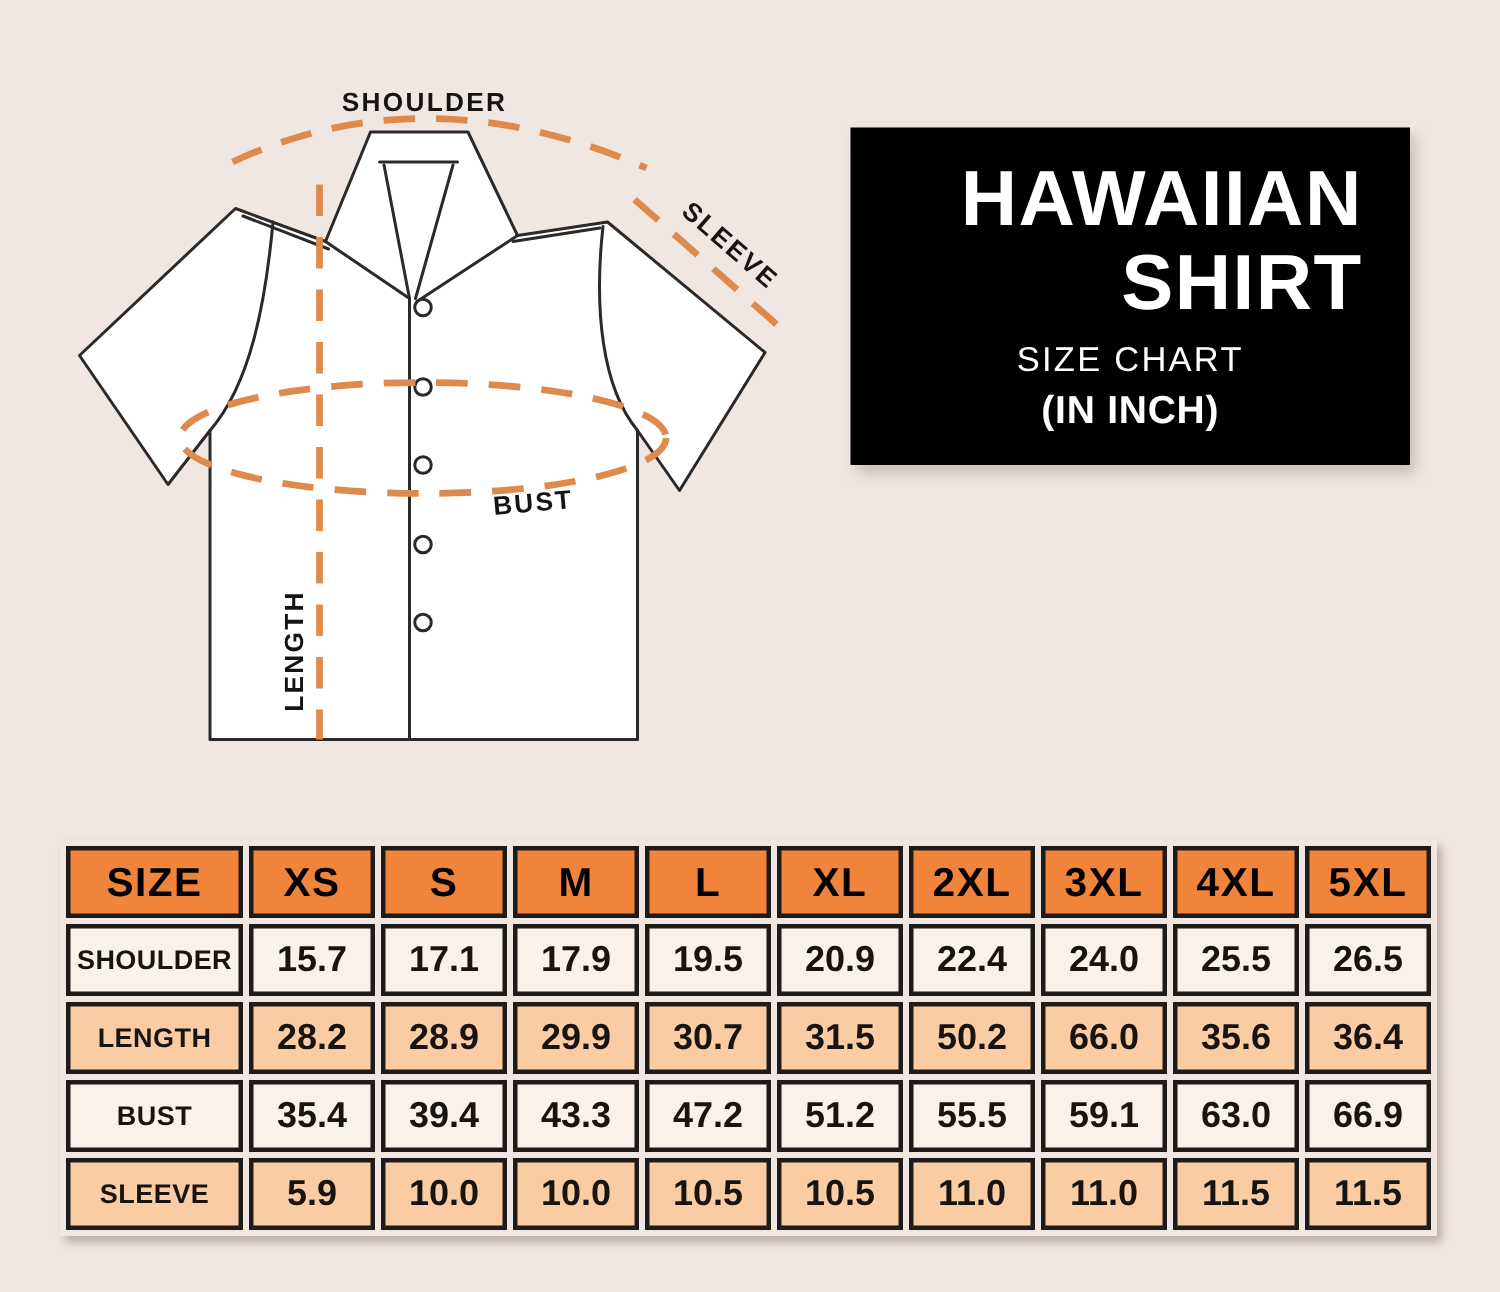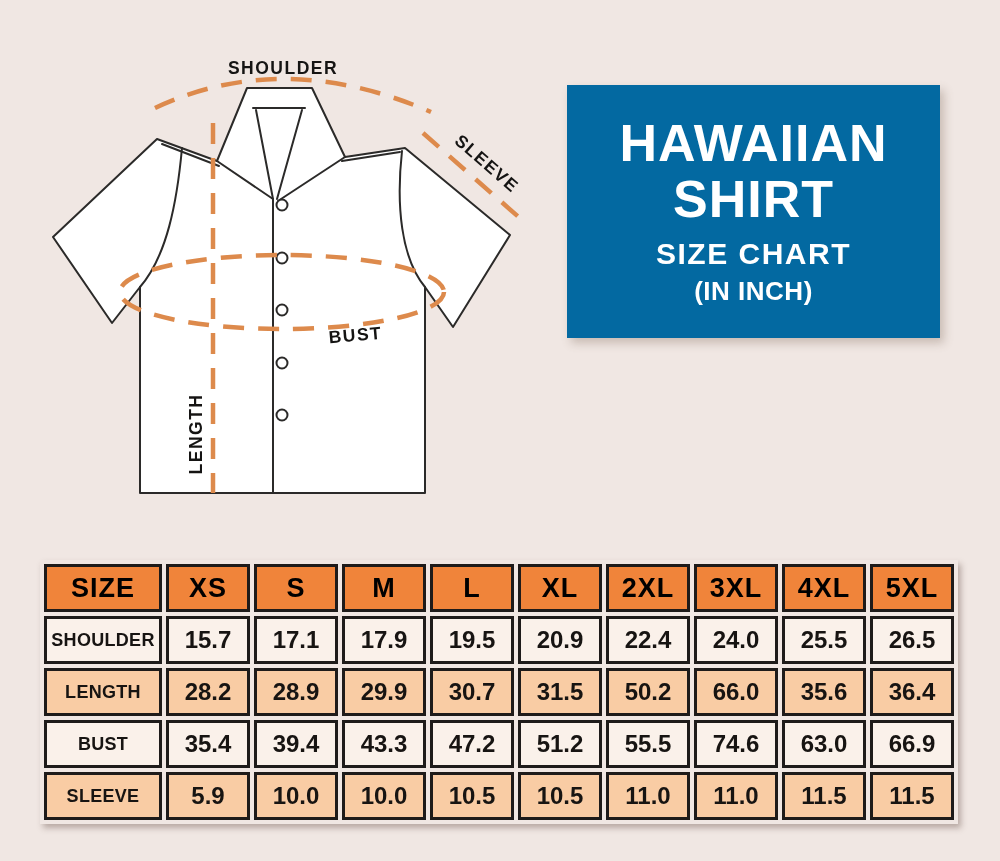--- a/index.html
+++ b/index.html
@@ -4,27 +4,27 @@
 <style>
   html,body { margin:0; padding:0; }
   .page {
     position:relative; width:1000px; height:861px;
     background:#f0e7e3; overflow:hidden;
     font-family:"Liberation Sans", sans-serif;
   }
   .shirt-svg { position:absolute; left:35px; top:50px; }
 
   .title-box {
-    position:absolute; left:567px; top:85px; width:373px; height:253px;
-    background:#0369a1; color:#ffffff;
+    position:absolute; left:567px; top:85px; width:373px; height:225px;
+    background:#000000; color:#ffffff;
     display:flex; flex-direction:column; align-items:center; justify-content:center;
-    text-align:center; box-shadow:4px 5px 9px rgba(110,85,70,0.30);
+    text-align:right; box-shadow:4px 5px 9px rgba(110,85,70,0.30);
   }
   .title-main { font-size:52px; font-weight:bold; line-height:1.07; letter-spacing:1px; width:310px; }
-  .title-sub  { font-size:30px; font-weight:bold; letter-spacing:1.5px; margin-top:9px; }
+  .title-sub  { font-size:23px; font-weight:normal; letter-spacing:1.5px; margin-top:9px; }
   .title-unit { font-size:26px; font-weight:bold; letter-spacing:0.5px; margin-top:5px; }
 
   .note {
     position:absolute; left:561px; top:333px; width:412px;
     font-size:24.5px; line-height:1.45; letter-spacing:0.2px;
     color:#201c1b; white-space:pre-line;
   }
 
   table.size-table {
     position:absolute; left:40px; top:560px; width:918px;
@@ -140,21 +140,21 @@
         <td class="val">36.4</td>
       </tr>
       <tr class="light">
         <td class="rowlabel">BUST</td>
         <td class="val">35.4</td>
         <td class="val">39.4</td>
         <td class="val">43.3</td>
         <td class="val">47.2</td>
         <td class="val">51.2</td>
         <td class="val">55.5</td>
-        <td class="val">74.6</td>
+        <td class="val">59.1</td>
         <td class="val">63.0</td>
         <td class="val">66.9</td>
       </tr>
       <tr class="peach">
         <td class="rowlabel">SLEEVE</td>
         <td class="val">5.9</td>
         <td class="val">10.0</td>
         <td class="val">10.0</td>
         <td class="val">10.5</td>
         <td class="val">10.5</td>

